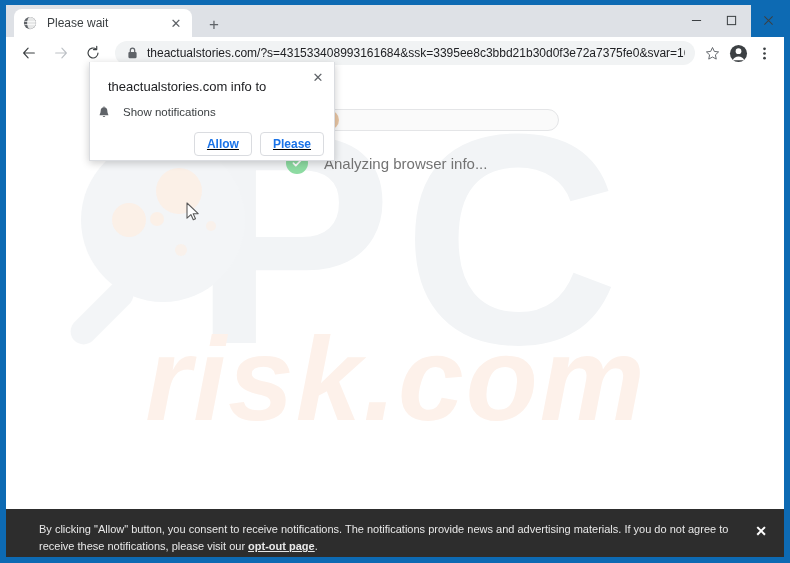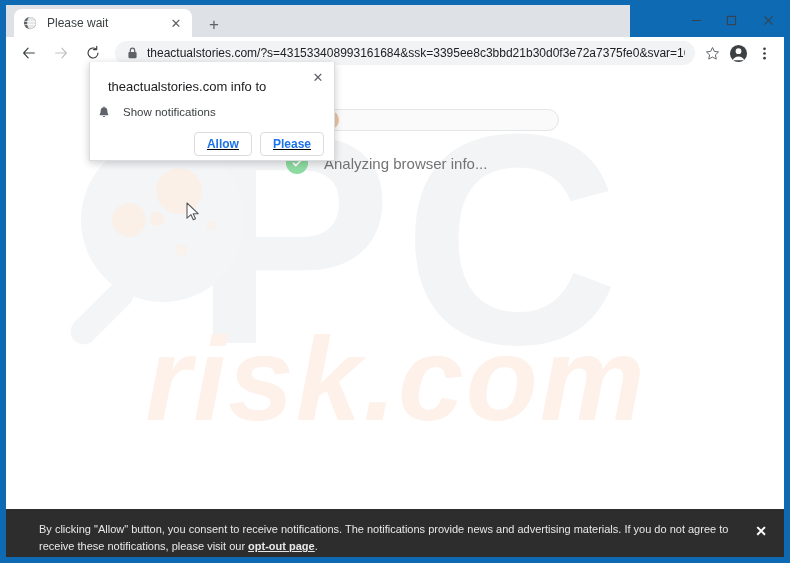--- a/index.html
+++ b/index.html
@@ -15,21 +15,21 @@
     position: absolute;
     left: 0; top: 0;
     width: 790px; height: 563px;
     background: #0d6ab3;
   }
 
   
   #tab-strip {
     position: absolute;
     left: 6px; top: 5px;
-    width: 624px; height: 32px;
+    width: 745px; height: 32px;
     background: #dee1e6;
     border-radius: 0;
   }
   #tab {
     position: absolute;
     left: 8px; top: 4px;
     width: 178px; height: 28px;
     background: #ffffff;
     border-radius: 8px 8px 0 0;
     display: flex;

